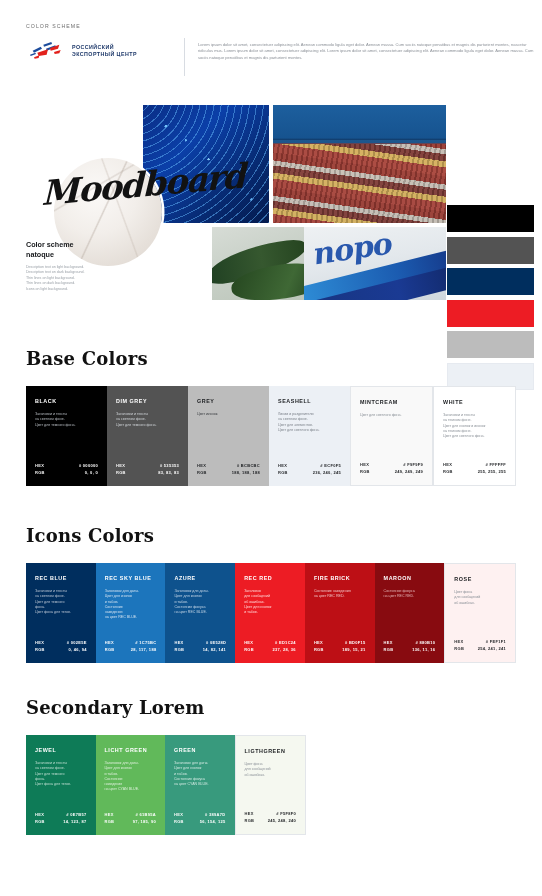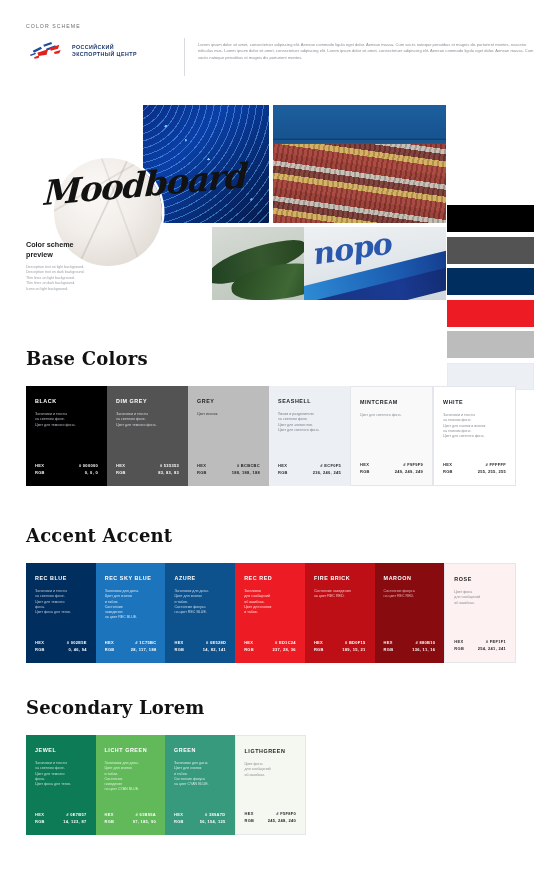--- a/index.html
+++ b/index.html
@@ -186,21 +186,21 @@
     <div class="mb-img img-leaf"></div>
     <div class="mb-img img-plane">
       <span class="plane-text">nopo</span>
     </div>
     <div class="marble"></div>
     <div class="moodword">Moodboard</div>
 
     <div class="preview-block">
       <div class="preview-title">
         <span>Color scheme</span><br>
-        <span>preview</span>
+        <span>natoque</span>
       </div>
       <div class="preview-lines" id="preview-lines">
           <div>Description text on light background.</div>
           <div>Description text on dark background.</div>
           <div>Thin lines on light background.</div>
           <div>Thin lines on dark background.</div>
           <div>Icons on light background.</div>
         </div>
     </div>
 
@@ -321,21 +321,21 @@
             <div class="val-row">
               <span class="val-k">RGB</span>
               <span class="val-v">255, 255, 255</span>
             </div>
           </div>
         </div>
       </div>
   </div>
 
   <div class="sec sec-accent">
-    <div class="sec-title">Accent Accent</div>
+    <div class="sec-title">Icons Colors</div>
     <div class="table" id="table-accent">
         <div class="cell" style="background: rgb(0, 46, 94); color: rgb(255, 255, 255);">
           <div class="cell-name">REC BLUE</div>
           <div class="cell-desc" style="color: rgb(185, 196, 210);">
             <div>Заголовки и тексты</div>
             <div>на светлом фоне.</div>
             <div>Цвет для темного</div>
             <div>фона.</div>
             <div>Цвет фона для тегов.</div>
           </div>

